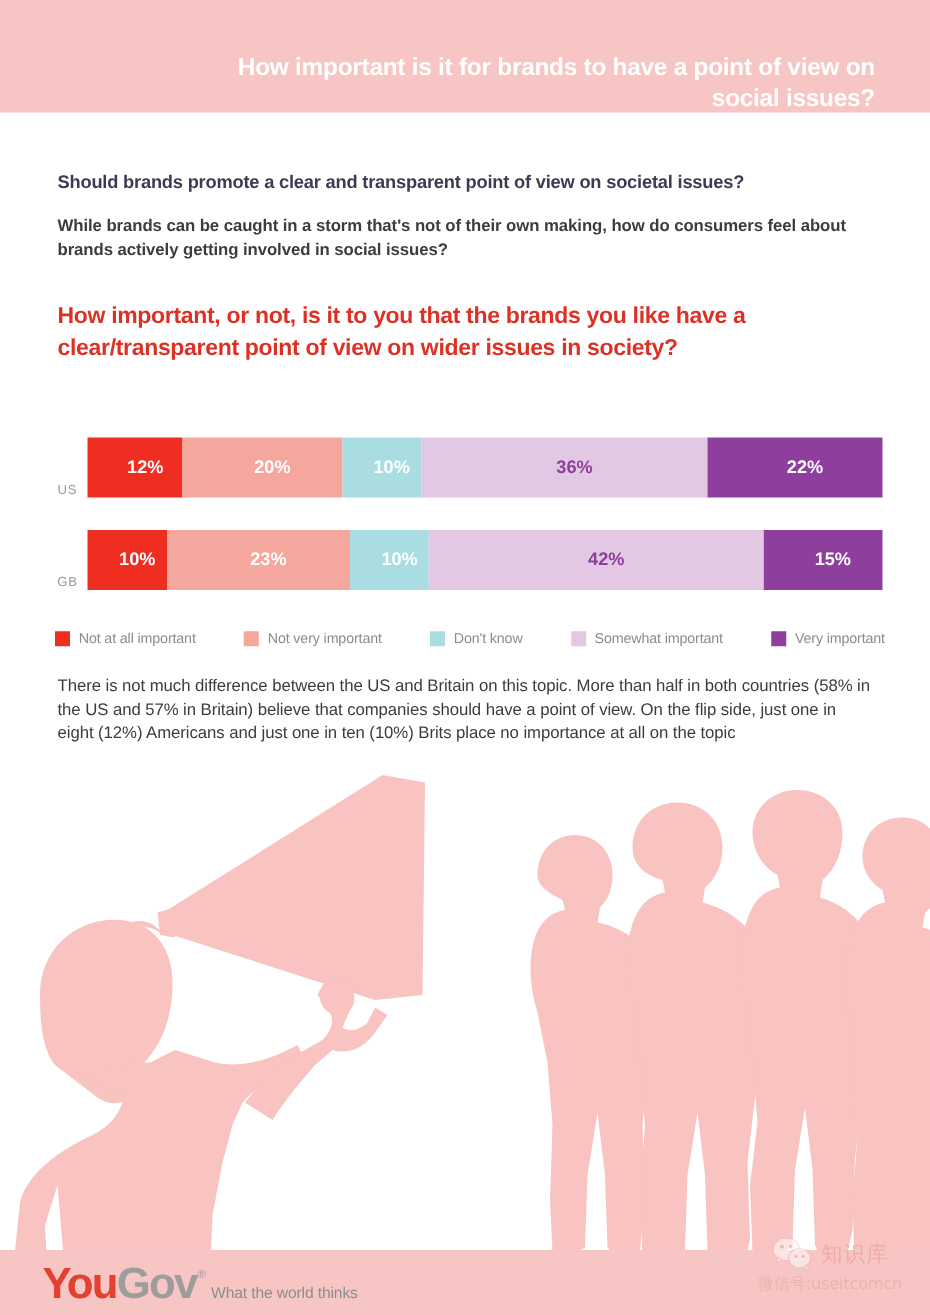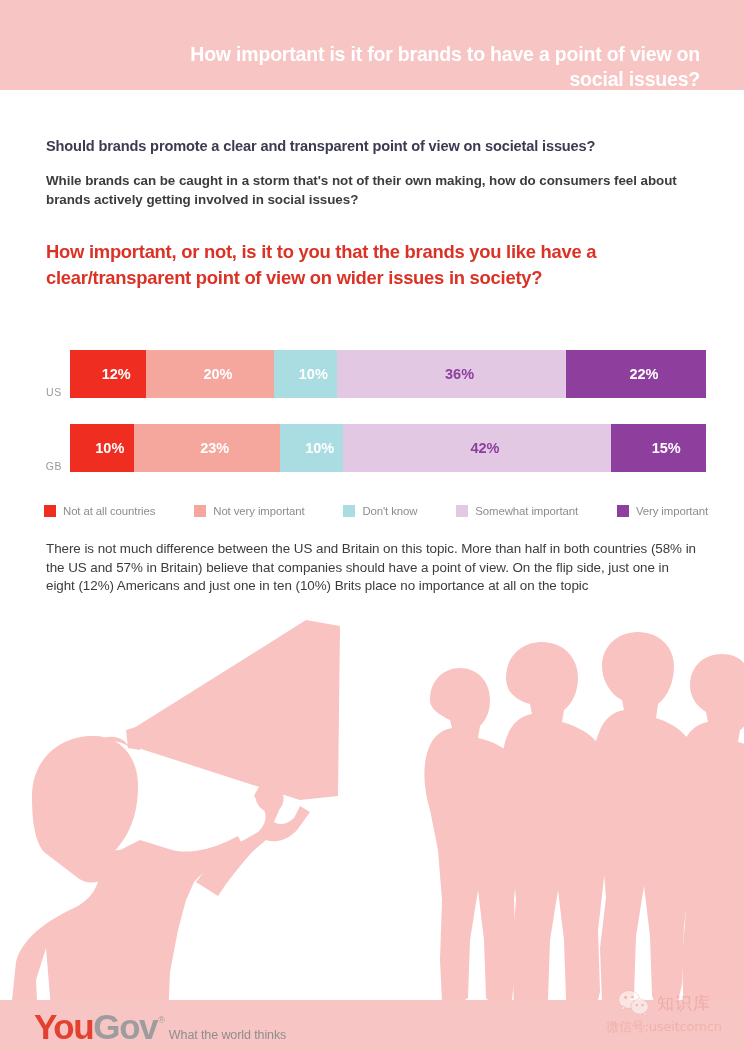--- a/index.html
+++ b/index.html
@@ -277,21 +277,21 @@
         <div class="seg" style="background-color: rgb(226, 200, 227); color: rgb(142, 63, 158); flex: 0 0 42%;">42%</div>
         <div class="seg" style="background-color: rgb(142, 63, 158); color: rgb(255, 255, 255); flex: 0 0 15%;">15%</div>
       </div>
     </div>
 
   </div>
 
   <div class="legend">
     <div class="legend-item">
       <span class="swatch" style="background-color: rgb(239, 46, 33);"></span>
-      <span class="legend-label">Not at all countries</span>
+      <span class="legend-label">Not at all important</span>
     </div>
     <div class="legend-item">
       <span class="swatch" style="background-color: rgb(245, 167, 157);"></span>
       <span class="legend-label">Not very important</span>
     </div>
     <div class="legend-item">
       <span class="swatch" style="background-color: rgb(169, 221, 225);"></span>
       <span class="legend-label">Don't know</span>
     </div>
     <div class="legend-item">

